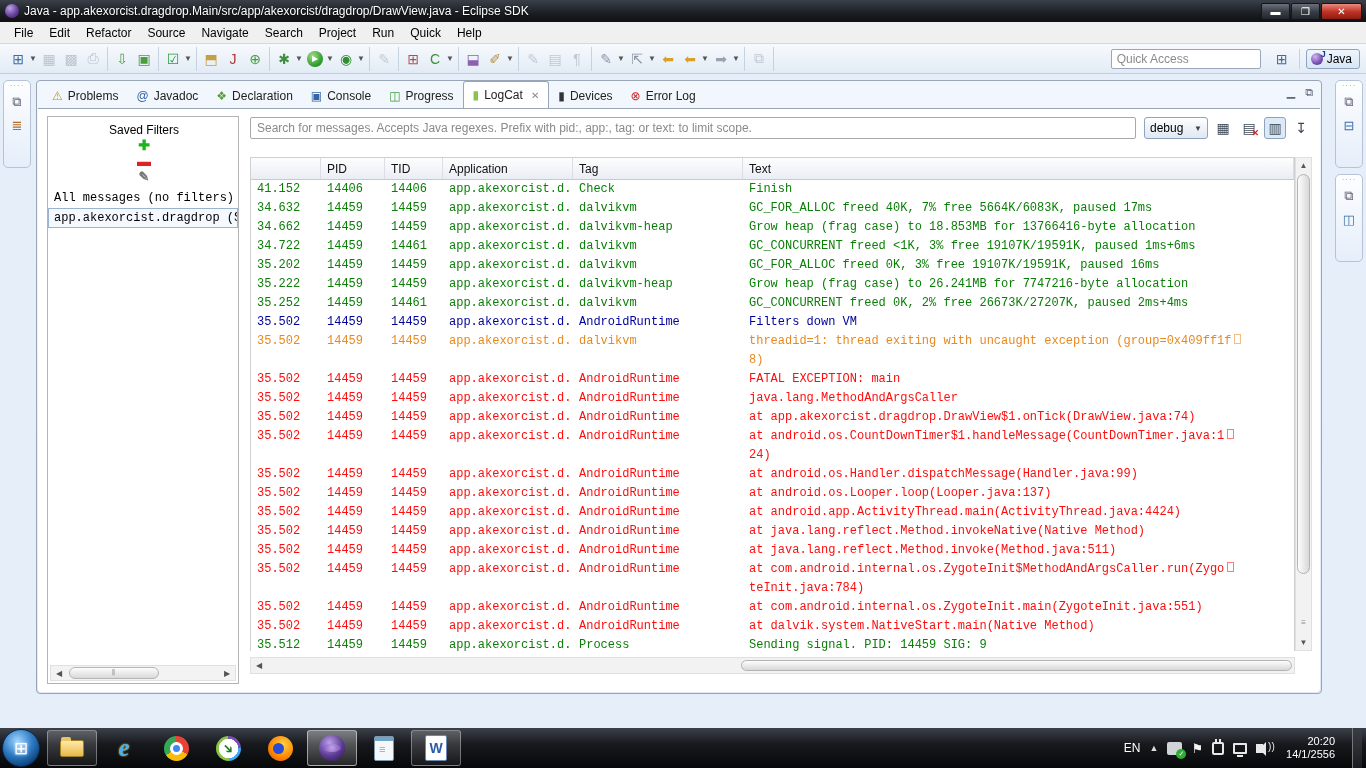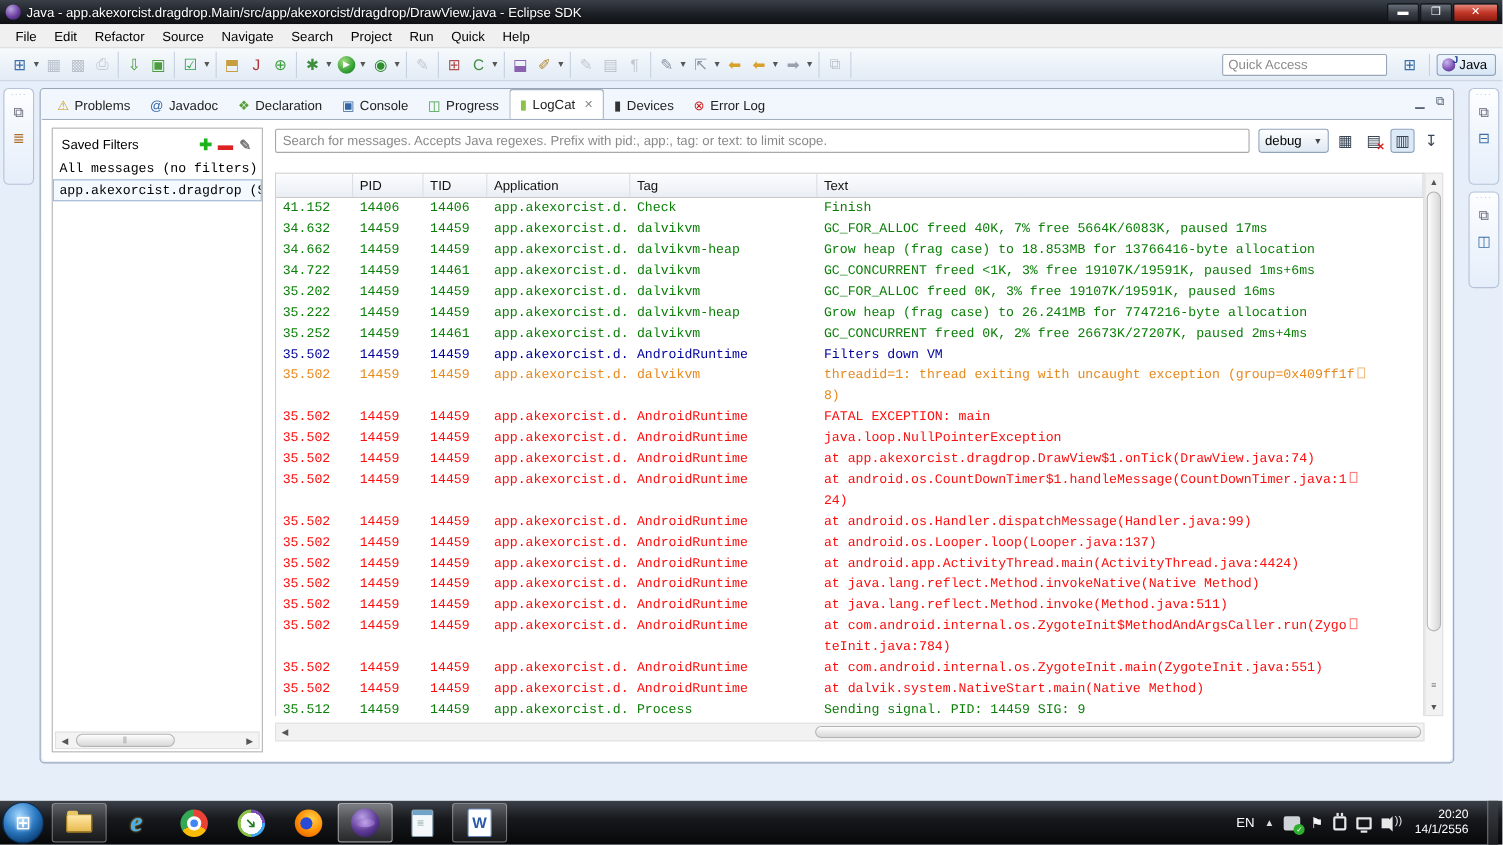--- a/index.html
+++ b/index.html
@@ -65,21 +65,21 @@
     border-radius:3px 3px 0 0; white-space:nowrap; }
   .tab .tic { font-size:12px; }
   .tab.active { background:#fff; border:1px solid #99a6b8; border-bottom:none; height:27px; }
   .tab .closex { font-size:10px; color:#888; margin-left:3px; }
   .viewbtns { position:absolute; right:8px; top:5px; display:flex; gap:10px; color:#5a6678; font-size:11px; }
   .content { position:absolute; left:1px; right:1px; top:27px; bottom:1px; background:#fff; border-top:1px solid #99a6b8;
     border-radius:0 0 4px 4px; }
 
   
   .filterpanel { position:absolute; left:9px; top:7px; width:192px; bottom:8px; border:1px solid #b3b3b3; background:#fff; }
-  .fp-head { display:flex; align-items:center; padding:6px 6px 4px 8px; }
+  .fp-head { display:flex; align-items:center; padding:6px 6px 4px 8px;flex-direction:column; }
   .fp-title { flex:1; color:#000; }
   .fp-ic { width:18px; text-align:center; font-weight:bold; font-size:14px; }
   .fp-add { color:#1db31d; } .fp-del { color:#d22; } .fp-edit { color:#777; font-size:13px; }
   .fp-item { padding:3px 6px; white-space:nowrap; overflow:hidden; color:#000;font-family:Liberation Mono, monospace; }
   .fp-item.sel { border:1px solid #9ab4cf; background:#f4f9ff; padding:2px 5px; }
   .fp-scroll { position:absolute; left:2px; right:2px; bottom:2px; height:16px; background:#f3f3f3;
     display:flex; align-items:center; border:1px solid #e0e0e0; }
   .sb-arrow { width:16px; height:14px; display:flex; align-items:center; justify-content:center; color:#555; font-size:8px; }
   .fp-thumb { width:90px; height:12px; margin-left:2px; border:1px solid #b5b5b5; border-radius:6px;
     background:linear-gradient(#fdfdfd,#d9d9d9); display:flex; align-items:center; justify-content:center;
@@ -447,21 +447,21 @@
                   <div class="lc">app.akexorcist.d...</div>
                   <div class="lc">AndroidRuntime</div>
                   <div class="lc"><div>FATAL EXCEPTION: main</div></div>
                 </div>
                 <div class="lrow" style="color: rgb(253, 13, 13);">
                   <div class="lc">35.502</div>
                   <div class="lc">14459</div>
                   <div class="lc">14459</div>
                   <div class="lc">app.akexorcist.d...</div>
                   <div class="lc">AndroidRuntime</div>
-                  <div class="lc"><div>java.loop.NullPointerException</div></div>
+                  <div class="lc"><div>java.lang.MethodAndArgsCaller</div></div>
                 </div>
                 <div class="lrow" style="color: rgb(253, 13, 13);">
                   <div class="lc">35.502</div>
                   <div class="lc">14459</div>
                   <div class="lc">14459</div>
                   <div class="lc">app.akexorcist.d...</div>
                   <div class="lc">AndroidRuntime</div>
                   <div class="lc"><div>at app.akexorcist.dragdrop.DrawView$1.onTick(DrawView.java:74)</div></div>
                 </div>
                 <div class="lrow" style="color: rgb(253, 13, 13);">

